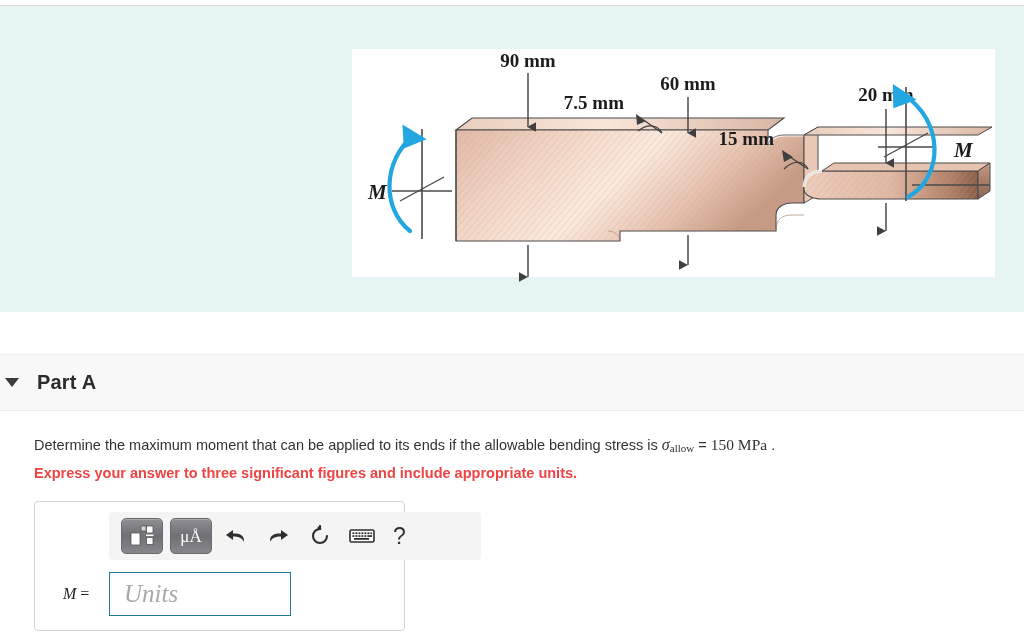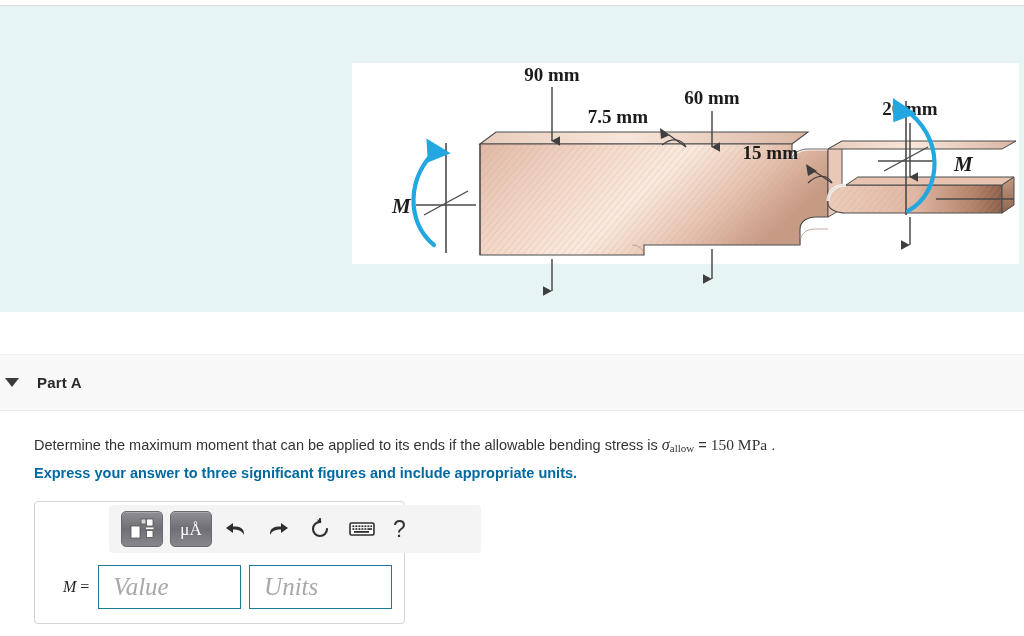--- a/index.html
+++ b/index.html
@@ -41,25 +41,24 @@
   }
   .serif-units {
     font-family: "Liberation Serif", serif;
     font-size: 15.5px;
   }
 
   
   .figure-panel {
     position: absolute;
     left: 352px;
-    top: 57px;
+    top: 43px;
     width: 643px;
-    height: 201px;
-    background: #ffffff;
-    padding-left: 24px;
+    height: 228px;
+    background: #ffffff;
   }
   .figure-panel svg {
     display: block;
   }
 
   
   .white-gap {
     height: 42px;
     background: #ffffff;
   }
@@ -78,21 +77,21 @@
     width: 0;
     height: 0;
     border-left: 7px solid transparent;
     border-right: 7px solid transparent;
     border-top: 9px solid #3b3b3b;
     margin-left: 5px;
     margin-right: 18px;
     cursor: pointer;
   }
   .part-title {
-    font-size: 15px;
+    font-size: 20px;
     font-weight: bold;
     color: #2b2b2b;
     letter-spacing: 0.2px;
   }
 
   
   .part-body {
     padding: 22px 0 0 34px;
     background: #ffffff;
   }
@@ -109,31 +108,31 @@
   }
   .sigma-sub {
     font-family: "Liberation Serif", serif;
     font-size: 11px;
     vertical-align: -2px;
     font-style: normal;
   }
   .instruction-line {
     font-size: 14.5px;
     font-weight: bold;
-    color: #0369a1;
+    color: #ef4444;
     margin-bottom: 20px;
   }
 
   
   .answer-box {
     width: 371px;
     border: 1px solid #d3d3d3;
     border-radius: 4px;
     background: #ffffff;
-    padding: 3px 12px 14px 12px;
+    padding: 10px 12px 14px 12px;
     box-sizing: border-box;
   }
   .toolbar {
     background: #f4f4f4;
     border-radius: 4px;
     height: 48px;
     display: flex;
     align-items: center;
     padding: 0 12px;
     margin-left: 62px;
@@ -443,22 +442,19 @@
       </div>
 
       <div class="tb-help">?</div>
     </div>
 
     <div class="answer-row">
       <div class="m-equals">
         <i>M</i>
         <span>=</span>
       </div>
-      <div class="field field-value">
-        <span class="ph">Value</span>
-      </div>
       <div class="field field-units">
         <span class="ph">Units</span>
       </div>
     </div>
 
   </div>
 </div>
 
 </body></html>

